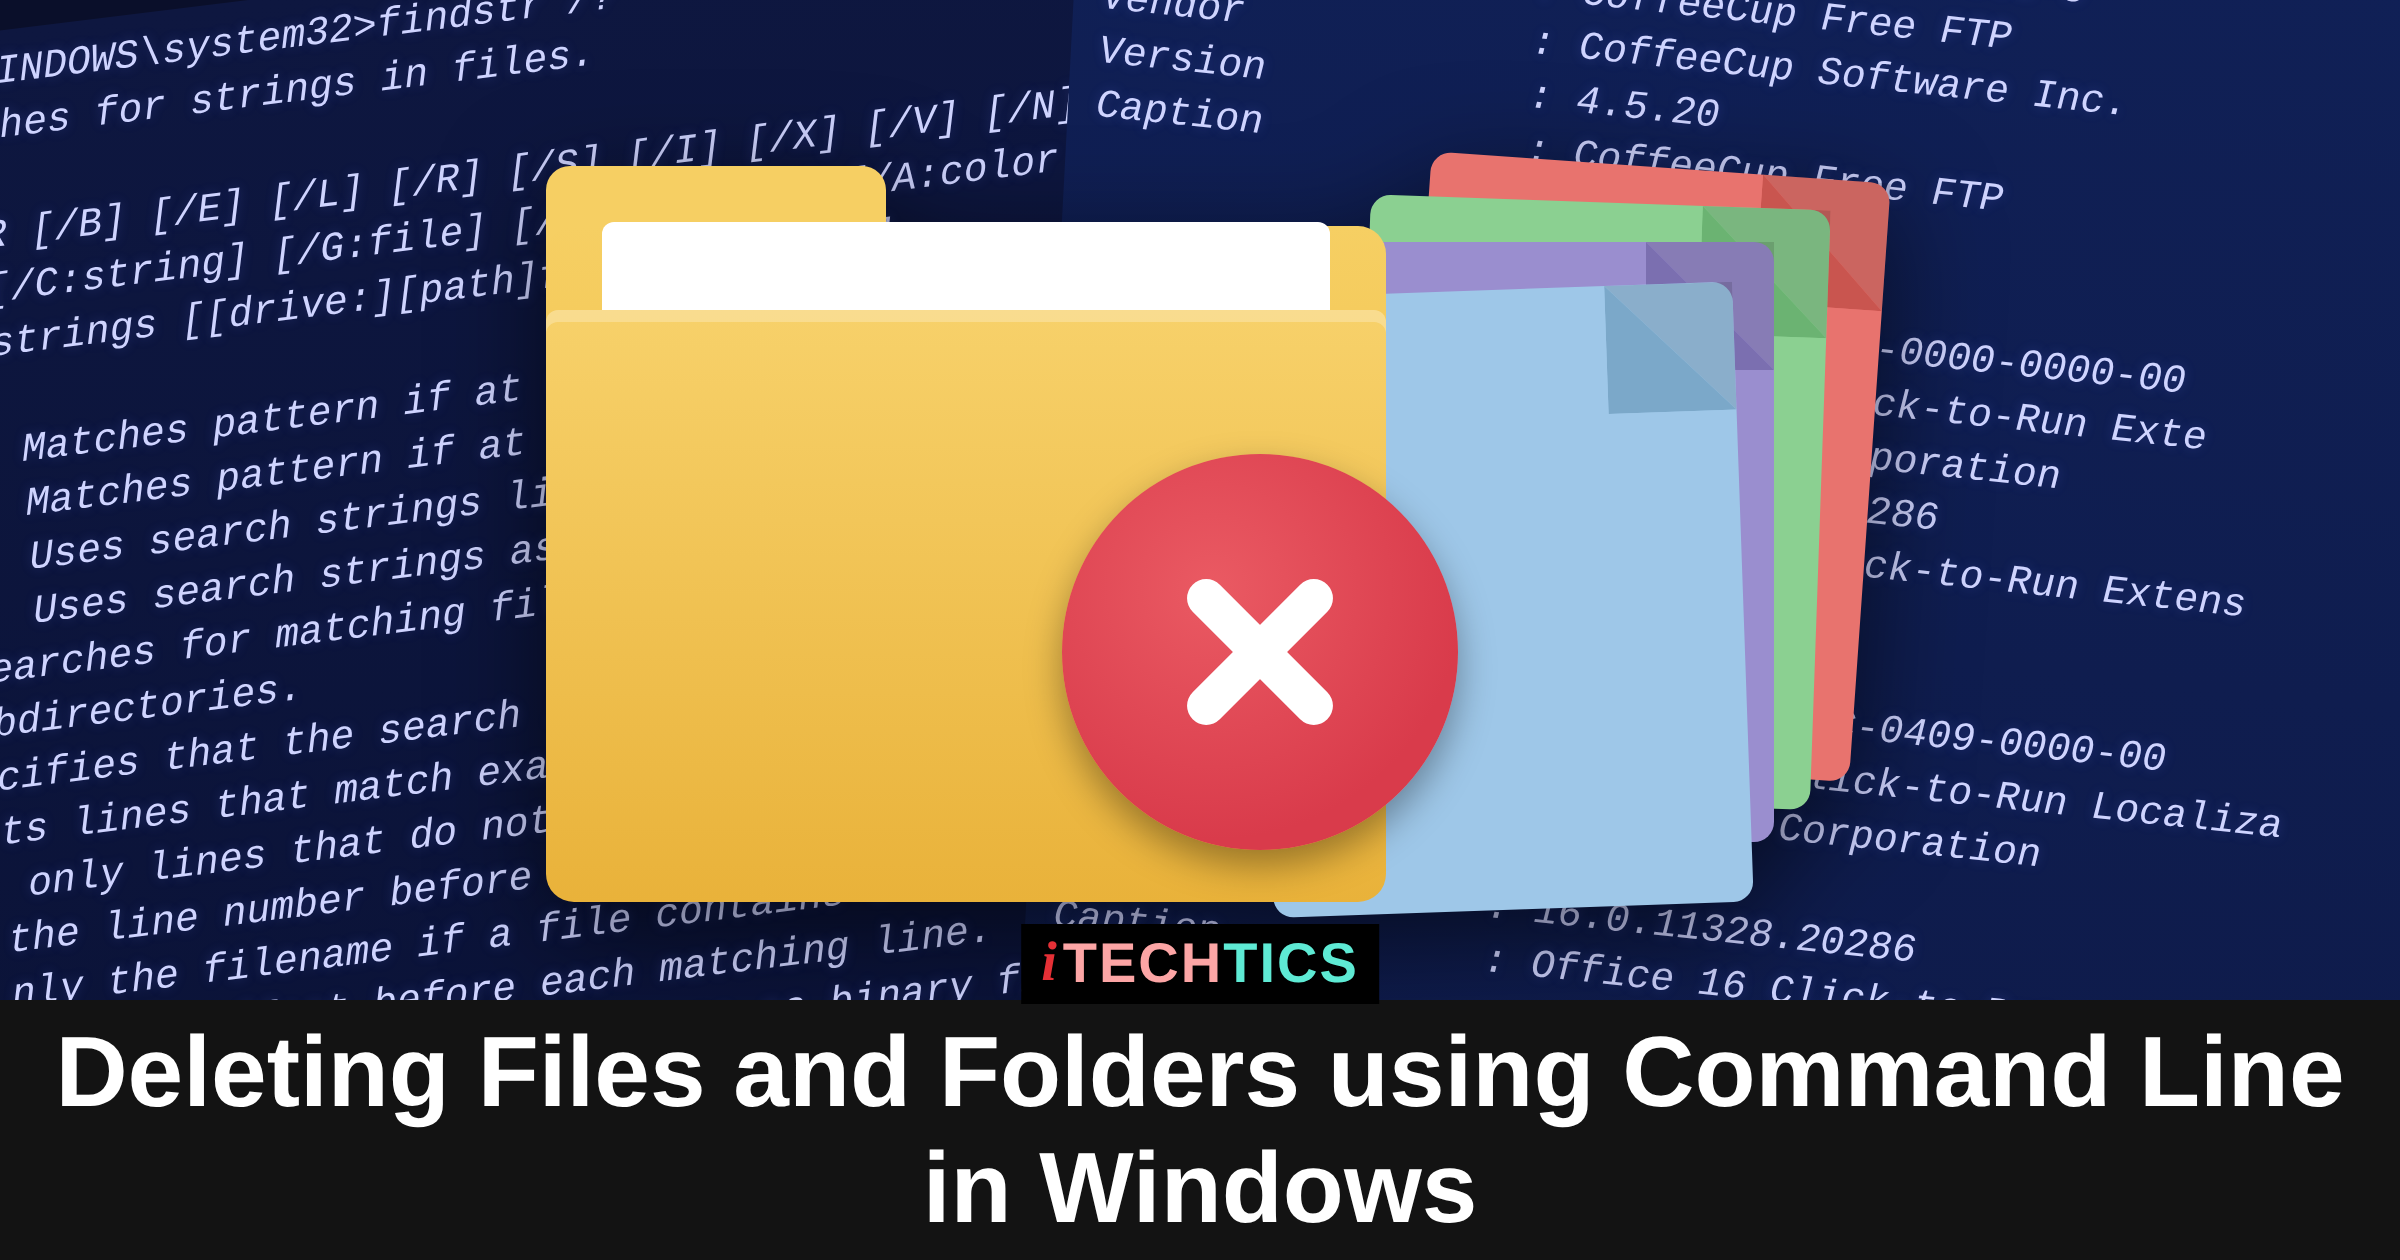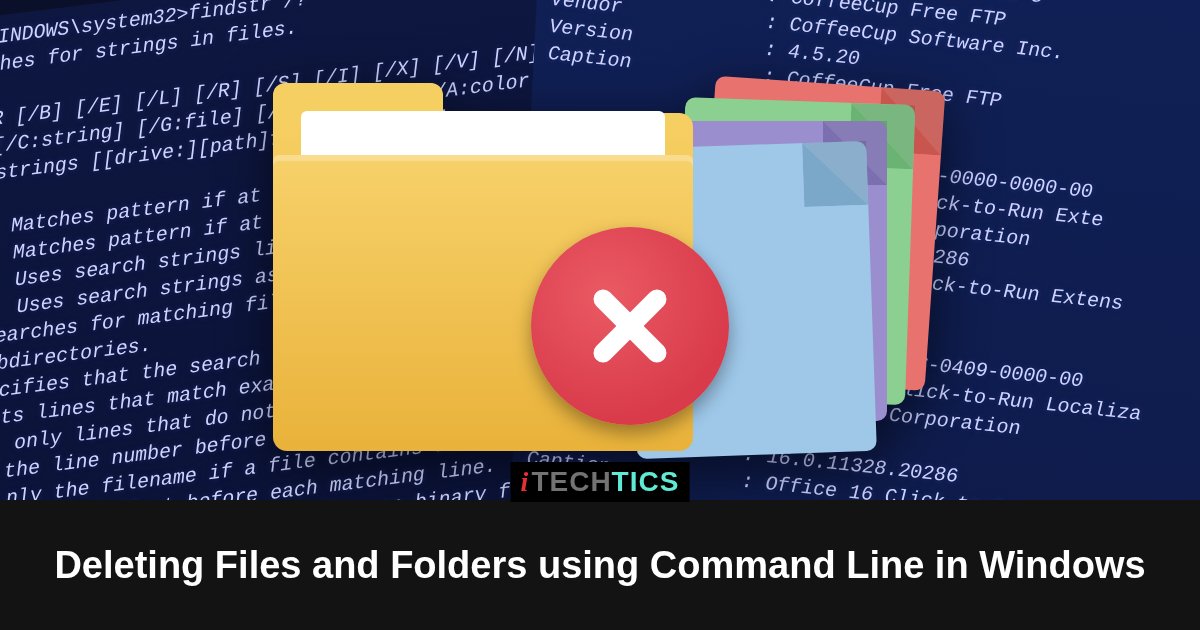--- a/index.html
+++ b/index.html
@@ -125,25 +125,25 @@
     background: #000;
     color: #fff;
     padding: 4px 10px;
     font-weight: 700;
     font-size: 28px;
     letter-spacing: 1px;
     display: flex; align-items: center;
     font-style: italic;
   }
   .logo .i    { color: #e53036; font-family: Georgia, serif; font-style: italic; text-transform: lowercase; margin-right: 2px; }
-  .logo .tech { color: #737373; font-style: normal; }
+  .logo .tech { color: #fca5a5; font-style: normal; }
   .logo .tics { color: #5eead4; font-style: normal; }
   .banner-title {
     color: #fff;
-    font-size: 38px;
+    font-size: 50px;
     font-weight: 600;
     text-align: center;
     padding: 0 24px;
   }
 </style>
 </head>
 <body>
 
 <div class="bg">
   <div class="panel panel-left">\WINDOWS\system32&gt;findstr /?

